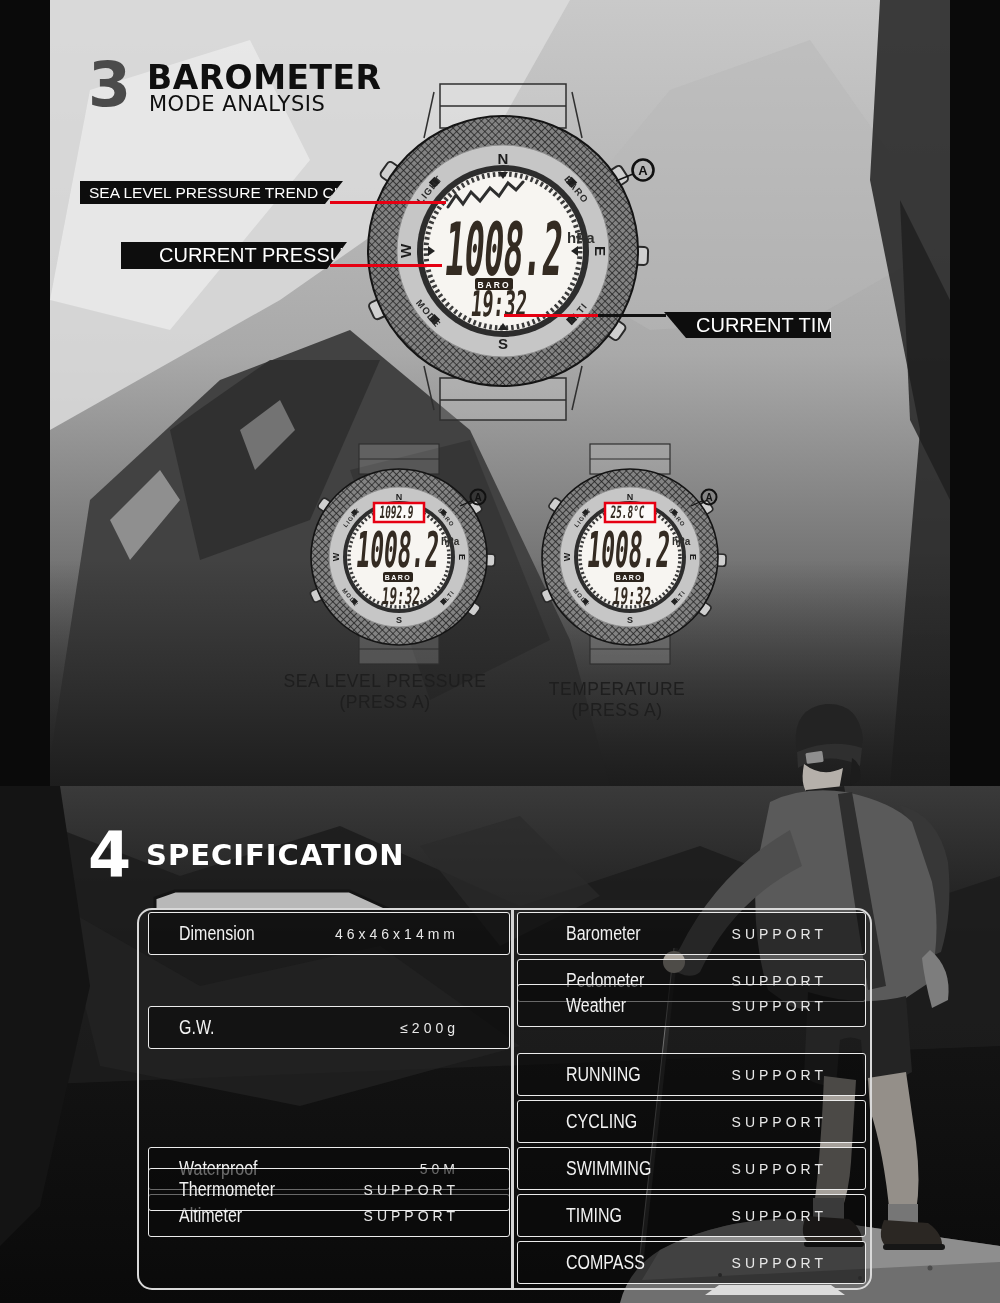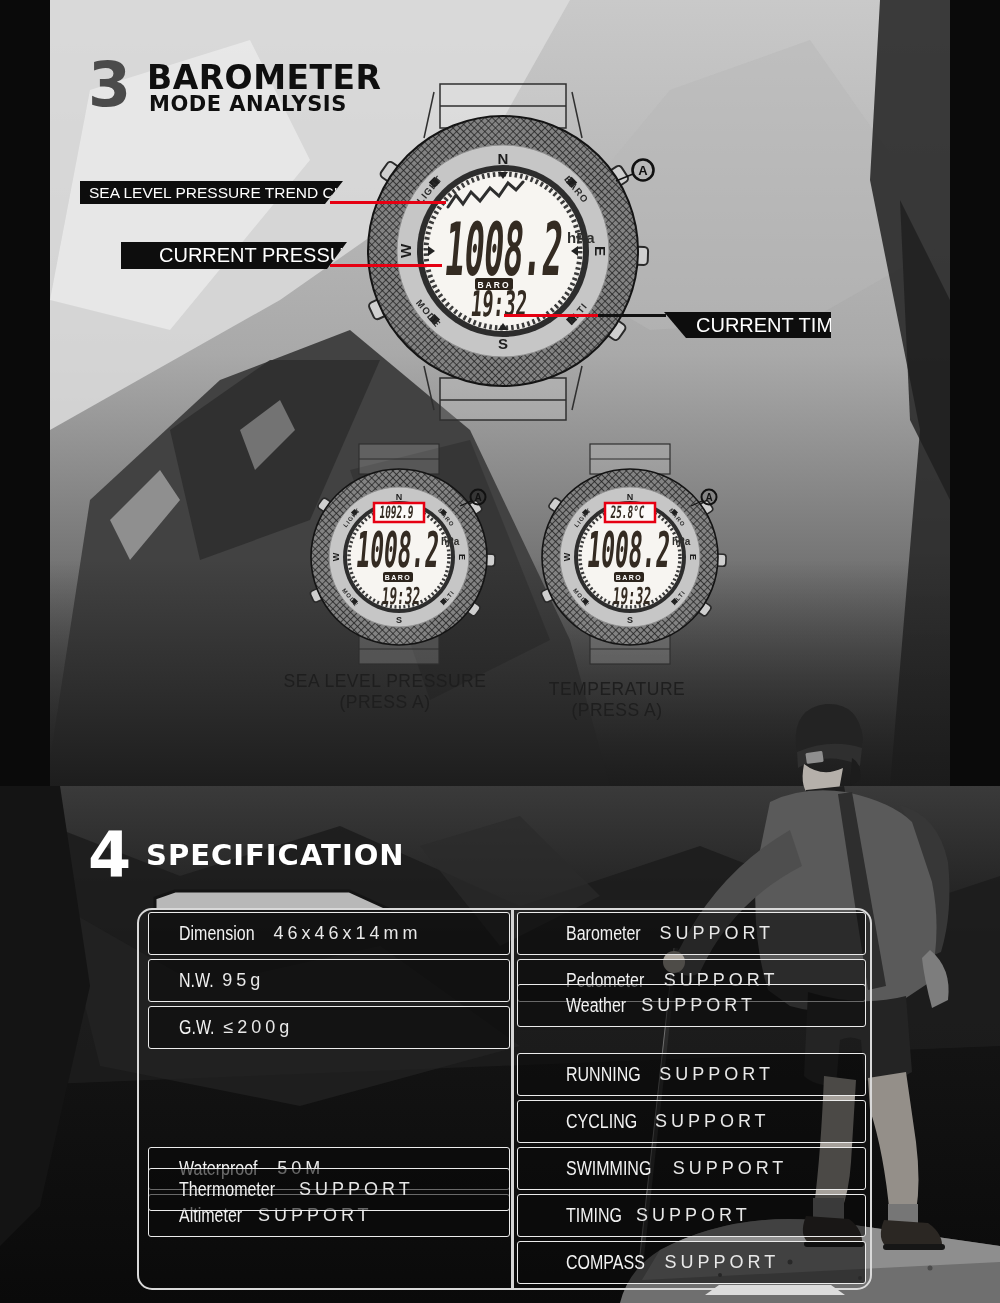--- a/index.html
+++ b/index.html
@@ -9,21 +9,21 @@
   .lower-bg{position:absolute;left:0;top:786px;z-index:1;}
   .hiker{position:absolute;left:600px;top:690px;z-index:2;}
 
   
   .step-num{position:absolute;font-family:"DejaVu Sans",sans-serif;font-weight:bold;z-index:3;}
   .num3{left:88px;top:48px;font-size:62px;color:#4b4b4b;}
   .num4{left:88px;top:818px;font-size:62px;color:#ffffff;z-index:5;}
   .h-baro{position:absolute;left:147px;top:58px;font-family:"DejaVu Sans",sans-serif;
           font-weight:bold;font-size:33px;color:#0f0f0f;letter-spacing:.5px;z-index:3;}
   .h-mode{position:absolute;left:149px;top:92px;font-family:"DejaVu Sans",sans-serif;
-          font-weight:bold;font-size:21px;color:#0f0f0f;letter-spacing:.5px;z-index:3;}
+          font-weight:normal;font-size:21px;color:#0f0f0f;letter-spacing:.5px;z-index:3;}
   .h-spec{position:absolute;left:146px;top:838px;font-family:"DejaVu Sans",sans-serif;
           font-weight:bold;font-size:29px;color:#ffffff;letter-spacing:1px;z-index:5;}
 
   
   .callout{position:absolute;background:#0d0d0d;color:#fff;z-index:4;
            font-family:"Liberation Sans",sans-serif;white-space:nowrap;
            display:flex;align-items:center;box-sizing:border-box;}
   .co1{left:80px;top:181px;width:263px;height:23px;font-size:15.5px;padding-left:9px;
        clip-path:polygon(0 0,100% 0,calc(100% - 18px) 100%,0 100%);}
   .co2{left:121px;top:242px;width:226px;height:27px;font-size:20px;padding-left:38px;
@@ -38,27 +38,27 @@
   .caption{position:absolute;width:280px;text-align:center;color:#1e1e1e;z-index:3;
            font-size:17.5px;line-height:21px;letter-spacing:.5px;}
 
   
   .spec-frame{position:absolute;left:137px;top:908px;width:735px;height:382px;
               border:2px solid #d9d9d9;border-radius:15px;box-sizing:border-box;z-index:4;}
   .spec-divider{position:absolute;left:511px;top:910px;width:3px;height:378px;background:#d4d4d4;z-index:4;}
   .spec-lid{position:absolute;left:153px;top:888px;z-index:4;}
   .spec-tab{position:absolute;left:705px;top:1285px;width:140px;height:10px;background:#dcdcdc;z-index:5;
             clip-path:polygon(14px 0,calc(100% - 14px) 0,100% 100%,0 100%);}
-  .spec-row{position:absolute;height:43px;display:flex;align-items:center;
+  .spec-row{position:absolute;height:43px;display:flex;justify-content:space-between;align-items:center;
             background:rgba(10,10,10,.58);border:1px solid #ececec;border-radius:3px;
             box-sizing:border-box;z-index:4;}
   .lcol{left:148px;width:362px;padding:0 50px 0 30px;}
   .rcol{left:517px;width:349px;padding:0 38px 0 48px;}
   .row-label{font-size:20px;color:#f2f2f2;transform:scaleX(.8);transform-origin:left center;white-space:nowrap;}
-  .row-value{font-size:18px;letter-spacing:4px;color:#e8e8e8;white-space:nowrap;}
+  .row-value{font-size:14px;letter-spacing:4px;color:#e8e8e8;white-space:nowrap;}
 
   svg text{font-family:"Liberation Sans",sans-serif;}
   .lcd{font-family:"DejaVu Sans Mono",monospace;font-weight:bold;fill:#342b22;}
   .bezel-letter{font-weight:bold;fill:#1d1d1d;}
   .bezel-label{font-weight:bold;fill:#2a2a2a;letter-spacing:1px;}
 </style>
 </head>
 <body>
 
 <div class="page">
@@ -334,24 +334,20 @@
     <polygon points="2,22 2,10 22,3 196,3 238,22" fill="#b8b8b8" stroke="#141414" stroke-width="3"></polygon>
   </svg>
   <div class="spec-frame"></div>
   <div class="spec-divider"></div>
   <div class="spec-tab"></div>
 
   <div class="spec-row lcol" style="top:912px">
     <span class="row-label">Dimension</span>
     <span class="row-value">46x46x14mm</span>
   </div>
-  <div class="spec-row lcol" style="top:959px">
-    <span class="row-label">N.W.</span>
-    <span class="row-value">95g</span>
-  </div>
   <div class="spec-row lcol" style="top:1006px">
     <span class="row-label">G.W.</span>
     <span class="row-value">≤200g</span>
   </div>
   <div class="spec-row lcol" style="top:1147px">
     <span class="row-label">Waterproof</span>
     <span class="row-value">50M</span>
   </div>
   <div class="spec-row lcol" style="top:1194px">
     <span class="row-label">Altimeter</span>

